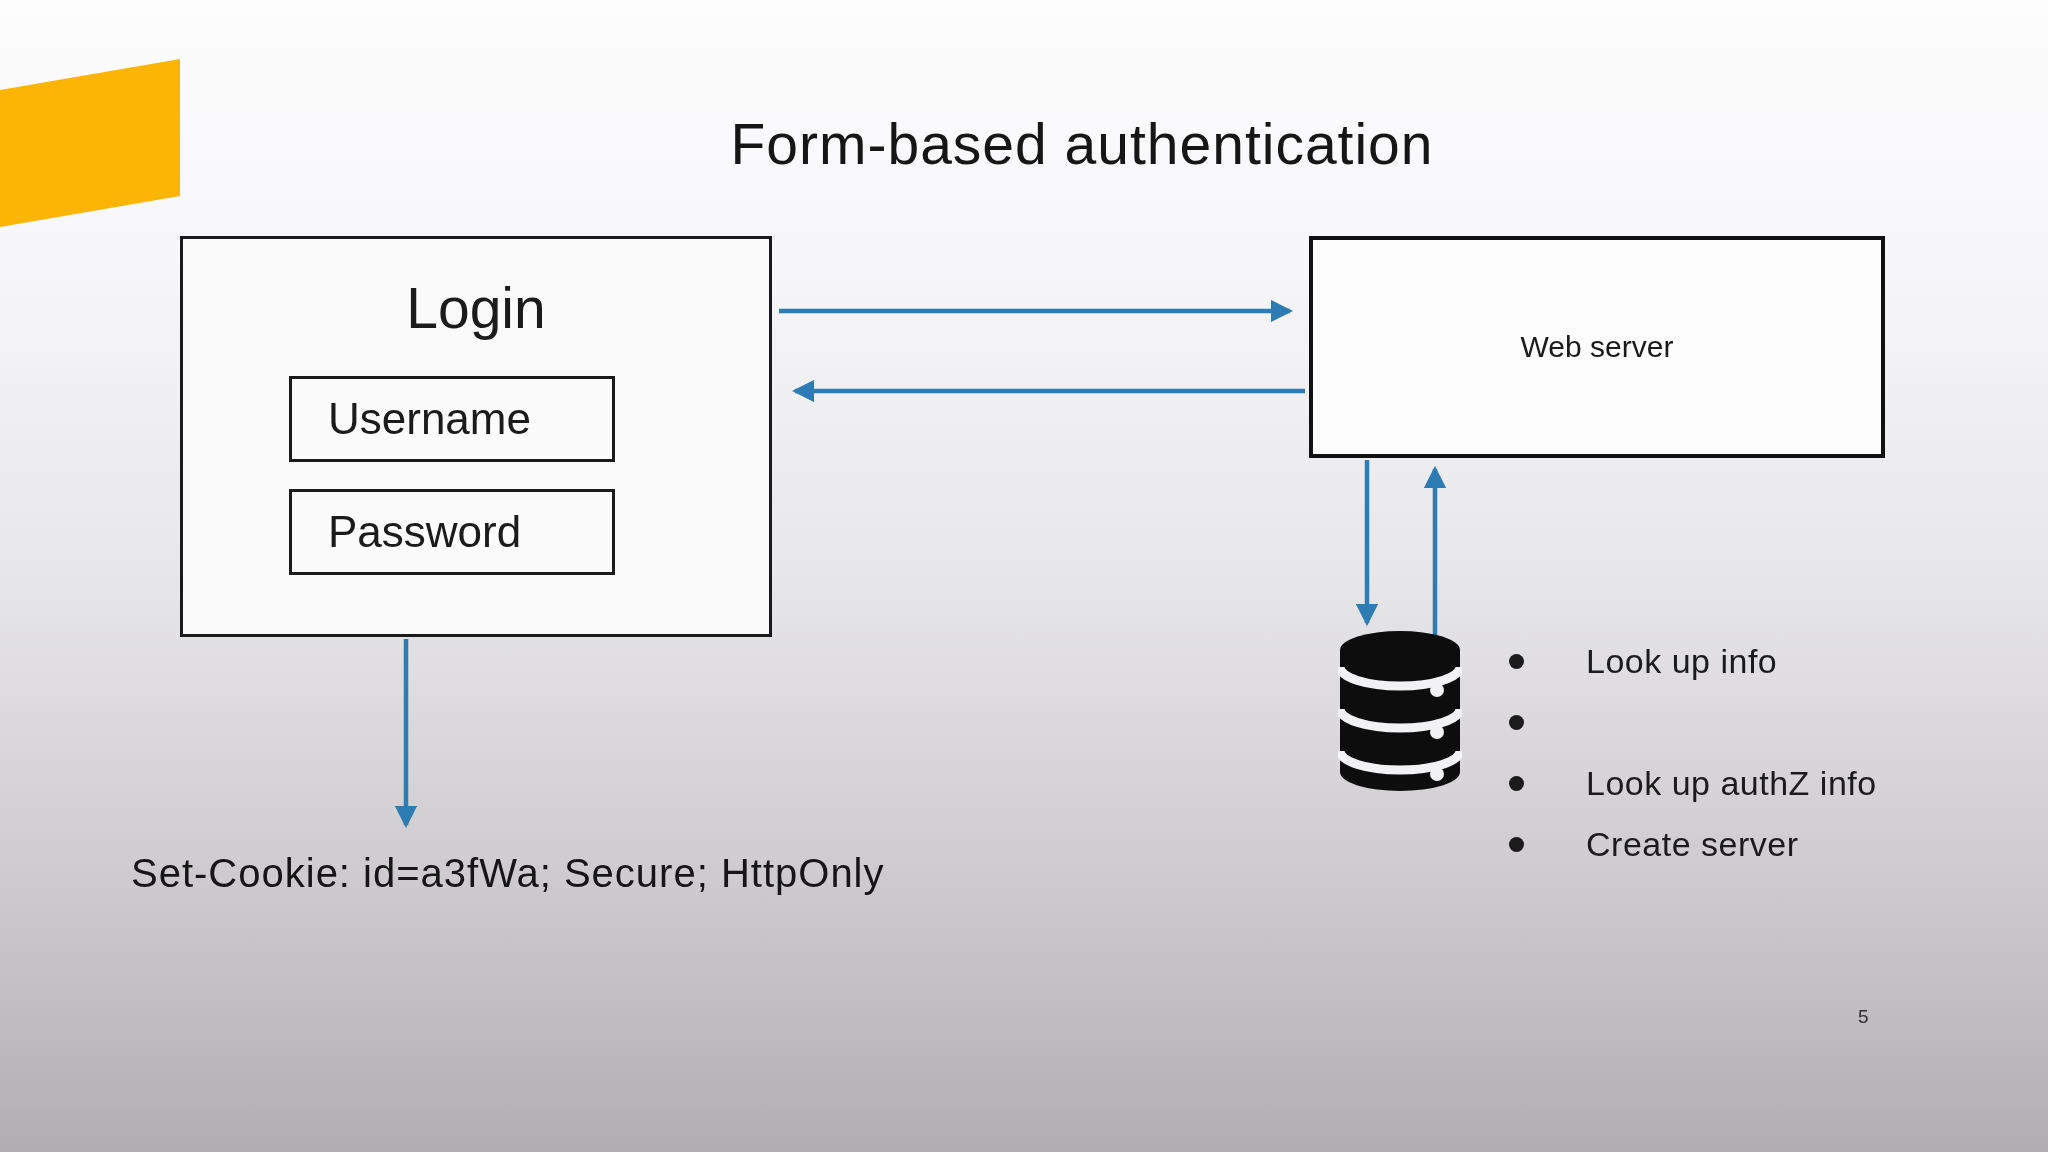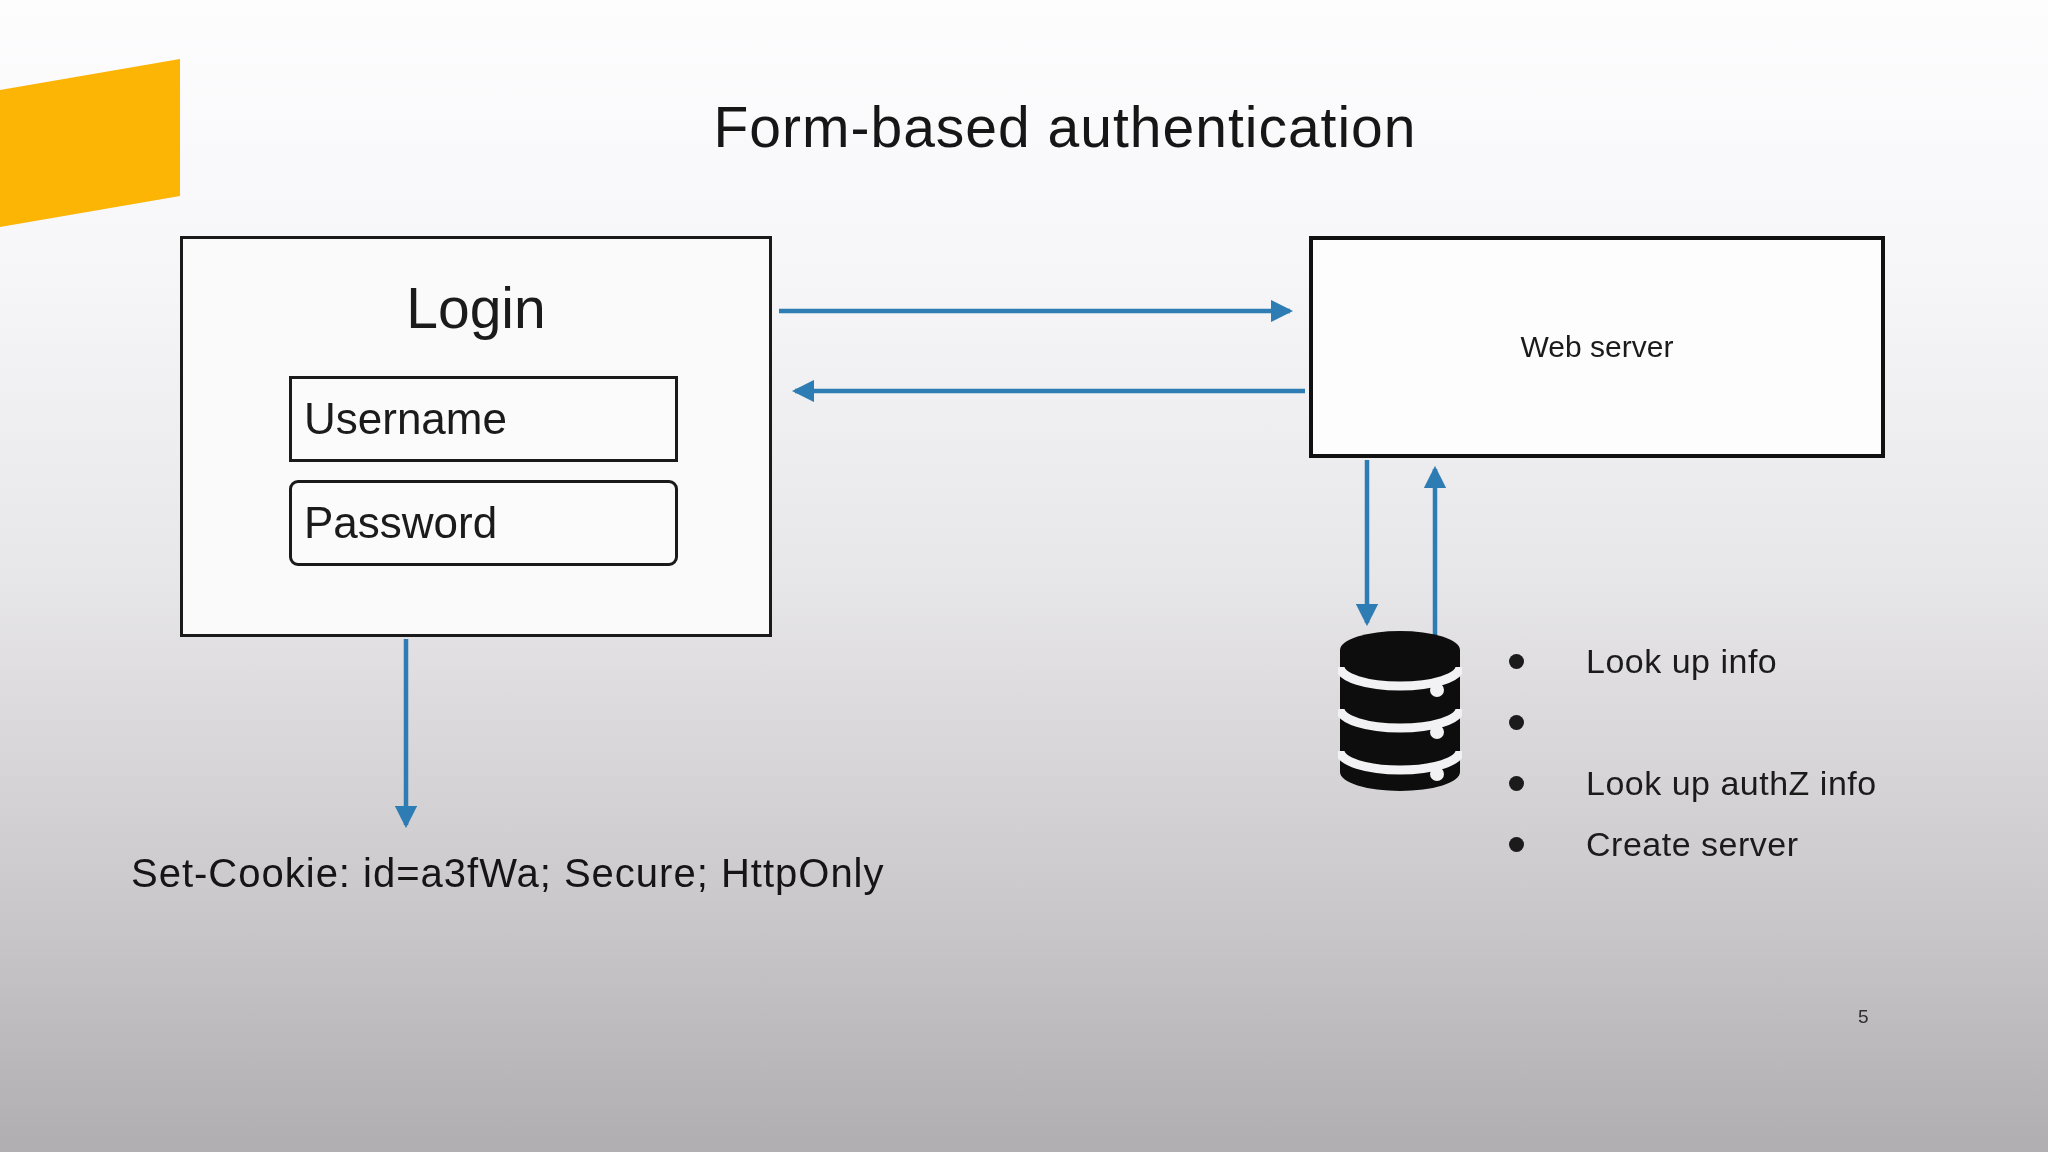--- a/index.html
+++ b/index.html
@@ -19,21 +19,21 @@
     left: 0; top: 59px;
     width: 180px; height: 168px;
     background: #fcb405;
     clip-path: polygon(0 18.5%, 100% 0, 100% 81.5%, 0 100%);
   }
 
   .title {
     position: absolute;
     left: 660px; top: 94px;
     width: 810px;
-    margin: 0;
+    margin: 17px;
     font-size: 57px;
     font-weight: 400;
     letter-spacing: 1px;
     text-align: center;
     color: #161616;
     white-space: nowrap;
   }
 
   .login-box {
     position: absolute;
@@ -47,31 +47,31 @@
     position: absolute;
     left: 0; top: 36px;
     width: 100%;
     text-align: center;
     font-size: 57px;
     color: #1b1b1b;
   }
   .field {
     position: absolute;
     left: 106px;
-    width: 389px; height: 86px;
+    width: 326px; height: 86px;
     border: 3px solid #1a1a1a;
     background: #fbfbfc;
     box-sizing: border-box;
     display: flex;
     align-items: center;
-    padding-left: 12px;
+    padding-left: 36px;
     font-size: 44px;
   }
   .field.username { top: 137px; }
-  .field.password { top: 241px; border-radius: 9px; }
+  .field.password { top: 250px; }
 
   .server-box {
     position: absolute;
     left: 1309px; top: 236px;
     width: 576px; height: 222px;
     border: 4px solid #111;
     background: #fdfdfe;
     box-sizing: border-box;
     display: flex;
     align-items: center;

